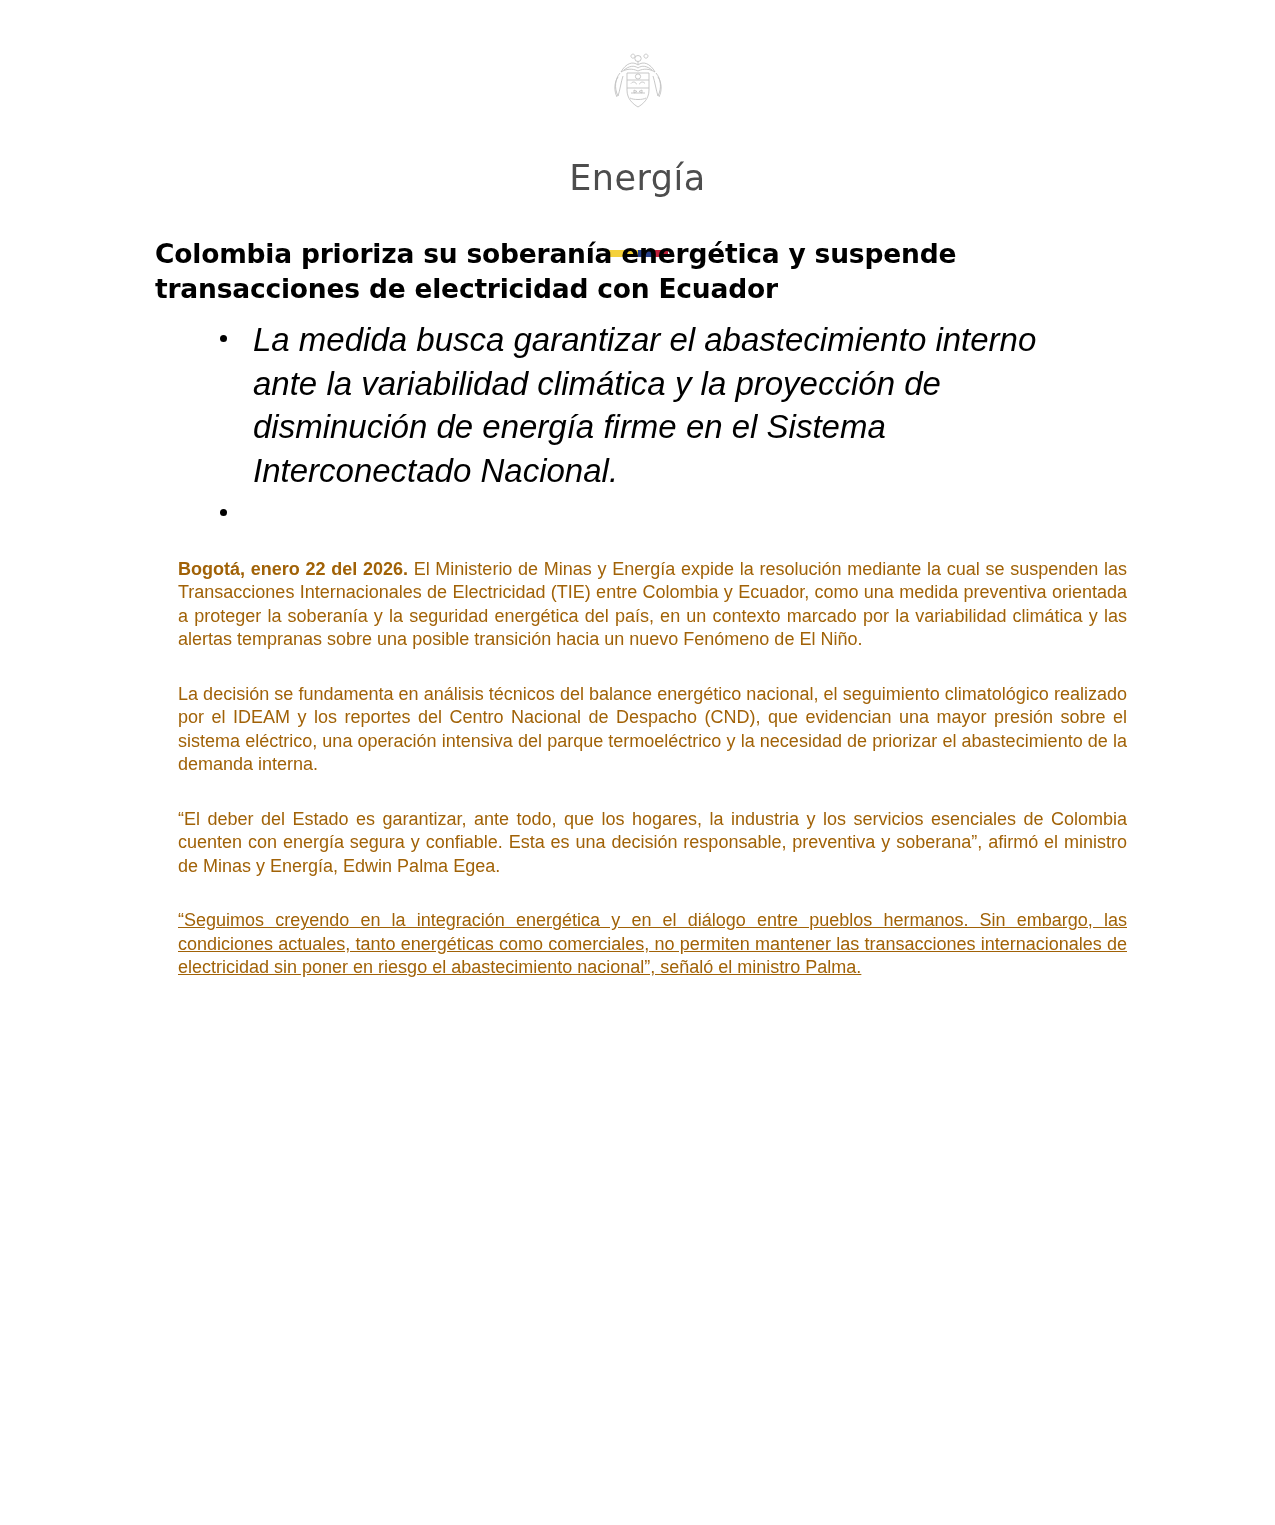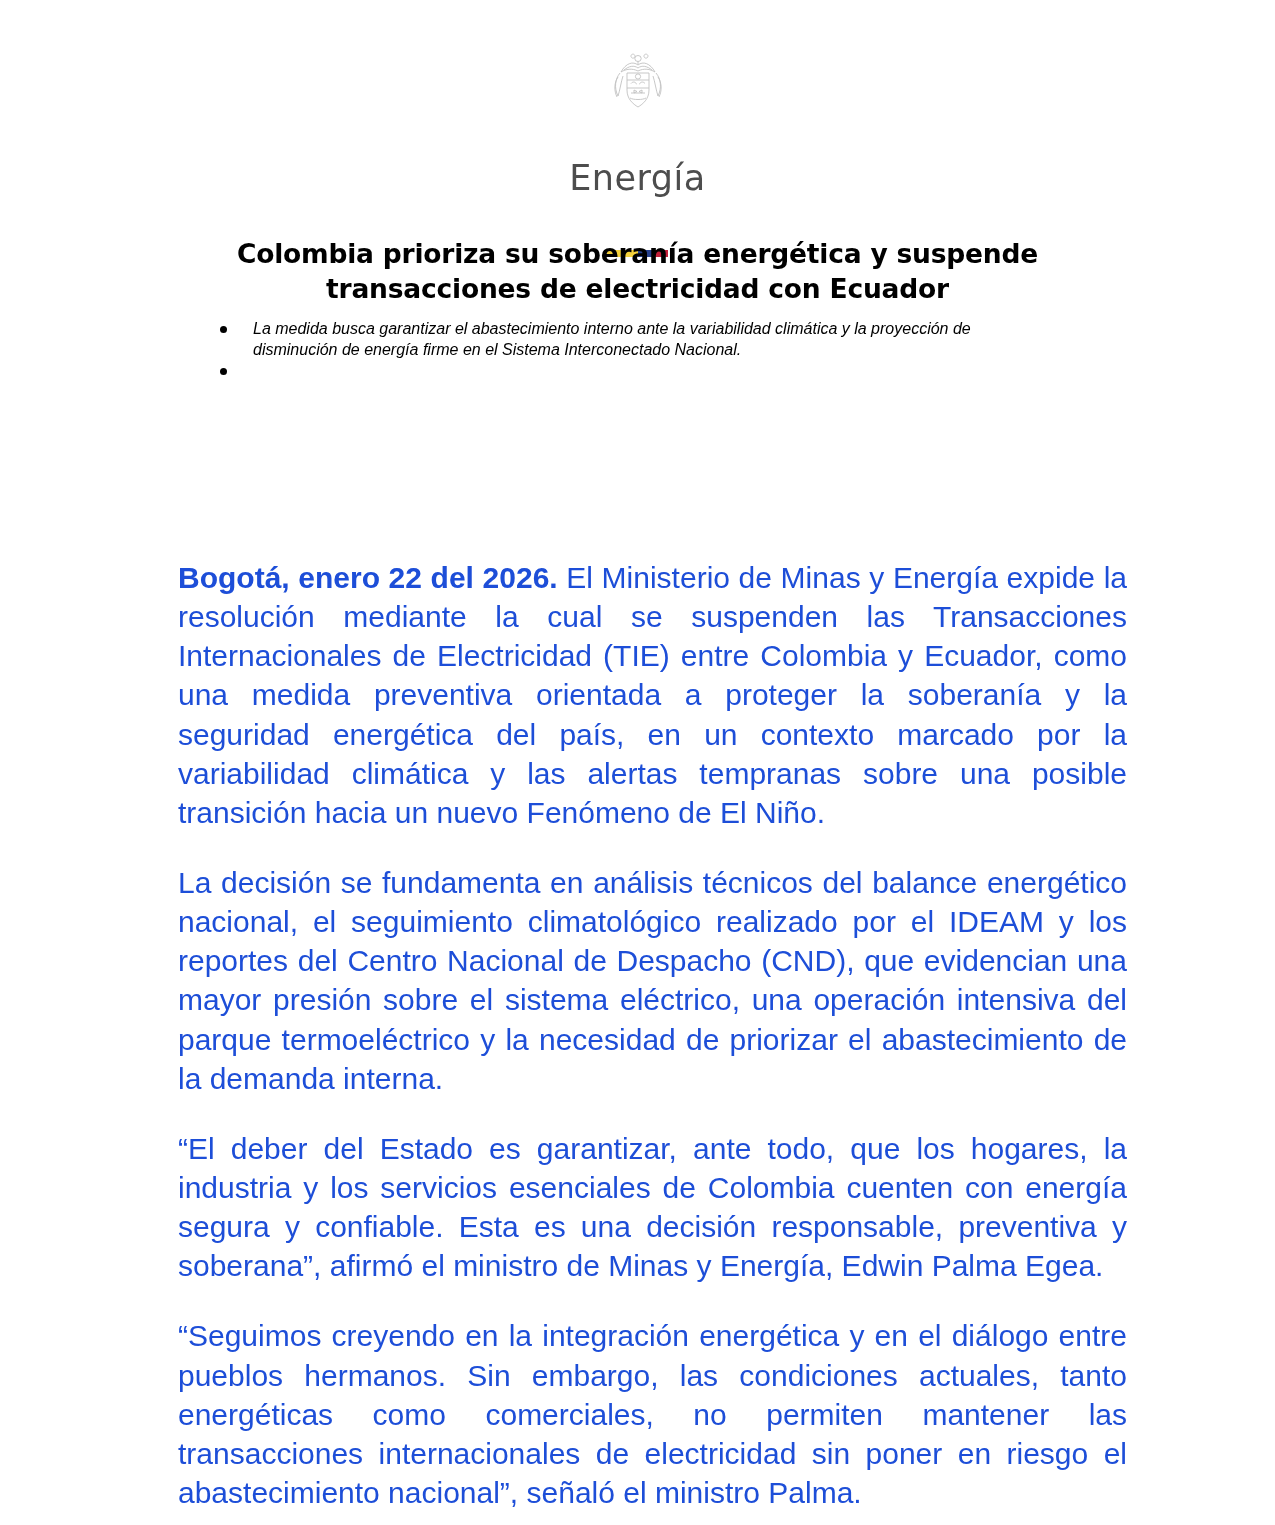--- a/index.html
+++ b/index.html
@@ -61,21 +61,20 @@
   .tri-yellow { flex: 0 0 50%; background: #f5d13b; }
   .tri-blue   { flex: 0 0 25%; background: #27418c; }
   .tri-red    { flex: 0 0 25%; background: #c2203a; }
 
   
   .doc-title {
     position: absolute;
     top: 218px;
     left: 155px;
     width: 965px;
-    text-align: center;
     font-family: "DejaVu Sans", sans-serif;
     font-size: 26.5px;
     font-weight: 700;
     line-height: 1.33;
     letter-spacing: -0.2px;
     color: #000;
   }
 
   
   .bullets {
@@ -84,21 +83,21 @@
     left: 178px;
     width: 949px;
     margin: 0;
     padding: 0;
     list-style: none;
   }
   .bullets li {
     position: relative;
     padding-left: 75px;
     font-style: italic;
-    font-size: 16px;
+    font-size: 33px;
     line-height: 1.32;
     color: #000;
     margin-bottom: 0;
   }
   .bullets li .dot {
     position: absolute;
     left: 42px;
     top: 0.50em;
     width: 7px;
     height: 7px;
@@ -113,26 +112,26 @@
   
   .body-col {
     position: absolute;
     top: 558px;
     left: 178px;
     width: 949px;
   }
   .body-col p {
     margin: 0 0 31px 0;
     text-align: justify;
-    font-size: 30px;
+    font-size: 18px;
     line-height: 1.305;
-    color: #1d4ed8;
+    color: #a16207;
     hyphens: none;
   }
-  .body-col p:last-child { margin-bottom: 0; }
+  .body-col p:last-child { margin-bottom: 0; text-decoration: underline; }
   .lead {
     font-weight: 700;
   }
 </style>
 </head>
 <body>
 
 <div class="page">
 
   <div class="logo-block">

